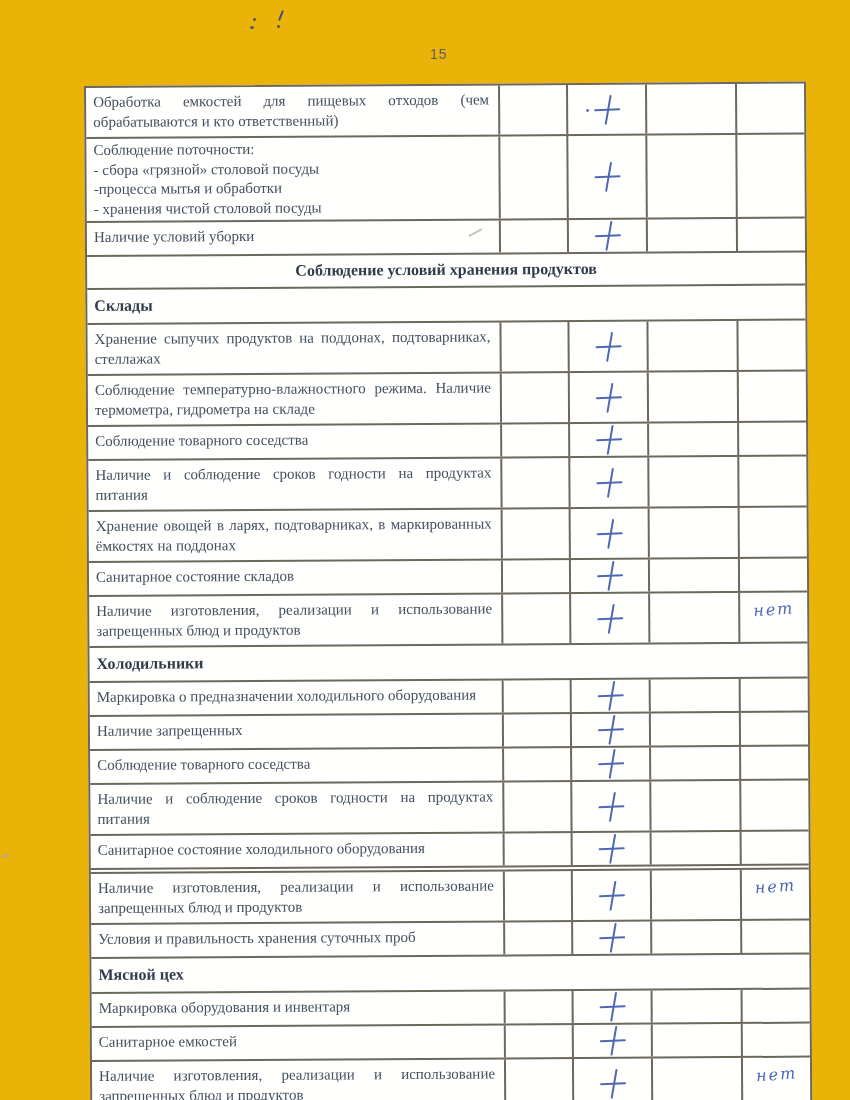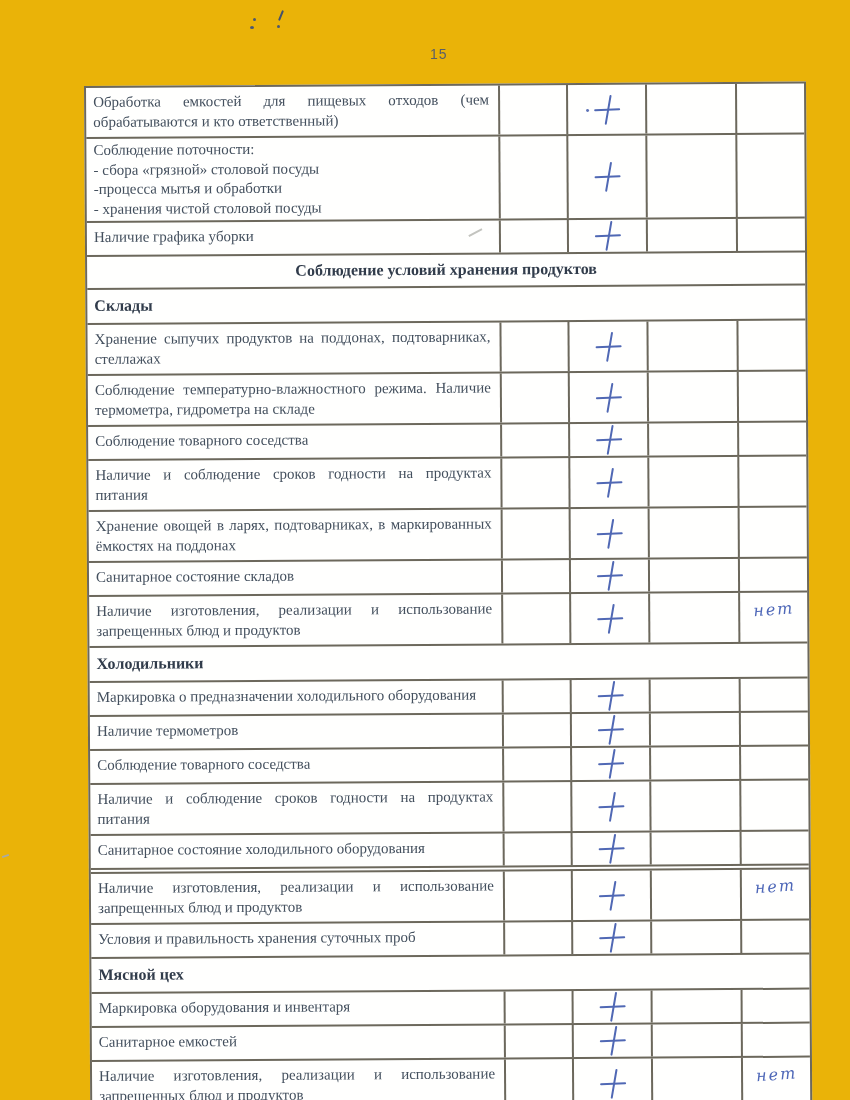--- a/index.html
+++ b/index.html
@@ -113,21 +113,21 @@
           <span class="line">- хранения чистой столовой посуды</span>
         </div>
         <div class="cell empty-cell"></div>
         <div class="cell check-cell">
           <span class="plus-mark"></span>
         </div>
         <div class="cell empty-cell"></div>
         <div class="cell note-cell"></div>
       </div>
       <div class="row item">
-        <div class="cell text-cell"><span>Наличие графика уборки</span><i class="pencil-mark"></i></div>
+        <div class="cell text-cell"><span>Наличие условий уборки</span><i class="pencil-mark"></i></div>
         <div class="cell empty-cell"></div>
         <div class="cell check-cell">
           <span class="plus-mark"></span>
         </div>
         <div class="cell empty-cell"></div>
         <div class="cell note-cell"></div>
       </div>
       <div class="row title-row">Соблюдение условий хранения продуктов</div>
       <div class="row section-row">Склады</div>
       <div class="row item">
@@ -199,21 +199,21 @@
       <div class="row item">
         <div class="cell text-cell"><span>Маркировка о предназначении холодильного оборудования</span></div>
         <div class="cell empty-cell"></div>
         <div class="cell check-cell">
           <span class="plus-mark"></span>
         </div>
         <div class="cell empty-cell"></div>
         <div class="cell note-cell"></div>
       </div>
       <div class="row item">
-        <div class="cell text-cell"><span>Наличие термометров</span></div>
+        <div class="cell text-cell"><span>Наличие запрещенных</span></div>
         <div class="cell empty-cell"></div>
         <div class="cell check-cell">
           <span class="plus-mark"></span>
         </div>
         <div class="cell empty-cell"></div>
         <div class="cell note-cell"></div>
       </div>
       <div class="row item">
         <div class="cell text-cell"><span>Соблюдение товарного соседства</span></div>
         <div class="cell empty-cell"></div>

